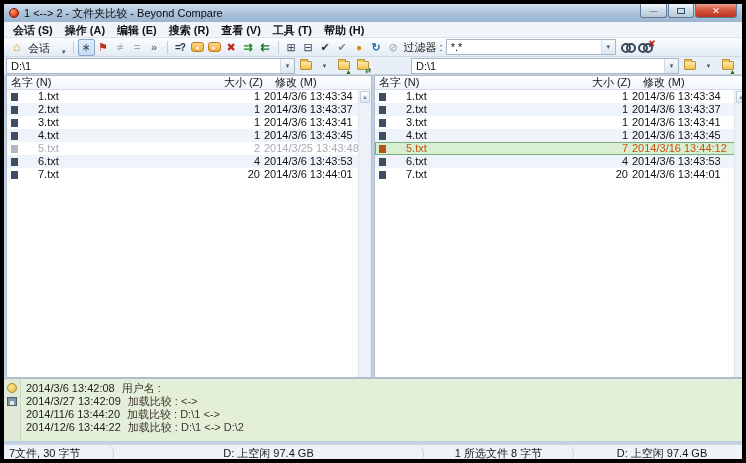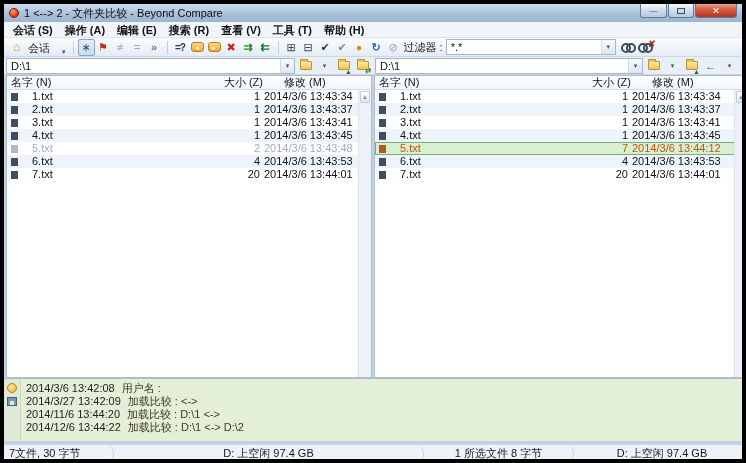--- a/index.html
+++ b/index.html
@@ -53,21 +53,21 @@
     border:2px solid #3c4a5a;border-radius:50%;}
   .glasses::before{left:0;} .glasses::after{right:0;}
   .redx{position:absolute;color:#c42313;font-size:9px;top:-4px;right:-3px;font-weight:bold;}
   .filter-label{margin:0 3px 0 2px;white-space:nowrap;color:#1a1a1a;}
   .combo{background:#fff;border:1px solid #a9b6c6;height:16px;display:flex;align-items:center;}
   .combo .val{padding:0 4px;flex:1;white-space:nowrap;overflow:hidden;}
   .combo .arrowbox{width:14px;height:100%;display:flex;align-items:center;justify-content:center;
     border-left:1px solid #d2dae4;background:linear-gradient(#f6fafd,#dce7f2);}
   .filter-combo{width:170px;margin-right:4px;}
   
-  .pathrow{height:18px;background:#e9eff7;border-bottom:1px solid #c9d4e2;display:flex;align-items:center;}
+  .pathrow{height:18px;background:#e9eff7;border-bottom:1px solid #c9d4e2;display:flex;align-items:center;gap:36px;}
   .pathbar{display:flex;align-items:center;gap:2px;height:18px;}
   .pathbar.pleft{width:369px;padding:0 2px 0 2px;}
   .pathbar.pright{flex:1;padding:0 2px;}
   .path-combo{height:16px;}
   .path-combo.l{width:300px;}
   .path-combo.r{width:268px;}
   .picon{width:17px;height:16px;display:inline-flex;align-items:center;justify-content:center;position:relative;flex:0 0 auto;}
   .folder{display:inline-block;width:12px;height:9px;border:1px solid #b8923c;border-radius:1px;
     background:linear-gradient(#fdeaa6,#f2c44d);position:relative;}
   .folder::before{content:"";position:absolute;top:-3px;left:-1px;width:6px;height:2px;
@@ -75,25 +75,25 @@
   .ov{position:absolute;font-size:7px;font-weight:bold;color:#1f6e1f;right:0;bottom:-1px;text-shadow:0 0 1px #fff;}
   
   .panels{position:absolute;top:71px;left:0;width:746px;height:303px;display:flex;background:#bfd1e5;}
   .panel{position:relative;background:#fff;border:1px solid #aebccb;overflow:hidden;text-decoration:underline;}
   .panel.left{margin-left:2px;width:366px;}
   .panel.right{margin-left:2px;margin-right:2px;flex:1;}
   .phead{height:14px;background:linear-gradient(#ffffff,#f0f5fa);border-bottom:1px solid #d5dee8;position:relative;}
   .phead span{position:absolute;top:0;line-height:13px;color:#14141c;white-space:nowrap;}
   .h-name{left:4px;}
   .h-size{left:170px;width:86px;text-align:right;}
-  .h-mod{left:277px;}
+  .h-mod{left:268px;}
   .rows{position:relative;}
   .prow{height:13px;line-height:13px;position:relative;white-space:nowrap;}
   .prow.alt{background:#eef4fa;}
-  .fname{position:absolute;left:4px;top:0;display:flex;align-items:center;gap:14px;height:13px;}
+  .fname{position:absolute;left:4px;top:0;display:flex;align-items:center;gap:20px;height:13px;}
   .ficon{width:7px;height:8px;background:#3f4e63;flex:0 0 auto;}
   .fsize{position:absolute;left:170px;width:83px;text-align:right;top:0;}
   .fdate{position:absolute;left:257px;top:0;}
   .prow.old{color:#a7acb4;}
   .prow.old .ficon{background:#b3b8c0;}
   .prow.sel{background:#d9efd2;color:#c9500f;box-shadow:inset 0 0 0 1px #79ad79;}
   .prow.sel .ficon{background:#b5541d;}
   .scroll{position:absolute;top:14px;right:0;bottom:0;width:13px;background:#edf2f8;border-left:1px solid #dde5ee;}
   .scroll .up{height:12px;display:flex;align-items:center;justify-content:center;font-size:6px;color:#7b8ca0;
     background:linear-gradient(#ffffff,#dde7f1);border:1px solid #c3cfdc;border-radius:1px;margin:1px;}
@@ -326,21 +326,21 @@
             </span>
           <span class="fsize">1</span>
           <span class="fdate">2014/3/6 13:43:45</span>
         </div>
         <div class="prow old">
           <span class="fname">
               <span class="ficon"></span>
               <span>5.txt</span>
             </span>
           <span class="fsize">2</span>
-          <span class="fdate">2014/3/6 13:43:48</span>
+          <span class="fdate">2014/3/25 13:43:48</span>
         </div>
         <div class="prow alt">
           <span class="fname">
               <span class="ficon"></span>
               <span>6.txt</span>
             </span>
           <span class="fsize">4</span>
           <span class="fdate">2014/3/6 13:43:53</span>
         </div>
         <div class="prow">
@@ -397,21 +397,21 @@
             </span>
           <span class="fsize">1</span>
           <span class="fdate">2014/3/6 13:43:45</span>
         </div>
         <div class="prow sel">
           <span class="fname">
               <span class="ficon"></span>
               <span>5.txt</span>
             </span>
           <span class="fsize">7</span>
-          <span class="fdate">2014/3/6 13:44:12</span>
+          <span class="fdate">2014/3/16 13:44:12</span>
         </div>
         <div class="prow alt">
           <span class="fname">
               <span class="ficon"></span>
               <span>6.txt</span>
             </span>
           <span class="fsize">4</span>
           <span class="fdate">2014/3/6 13:43:53</span>
         </div>
         <div class="prow">

